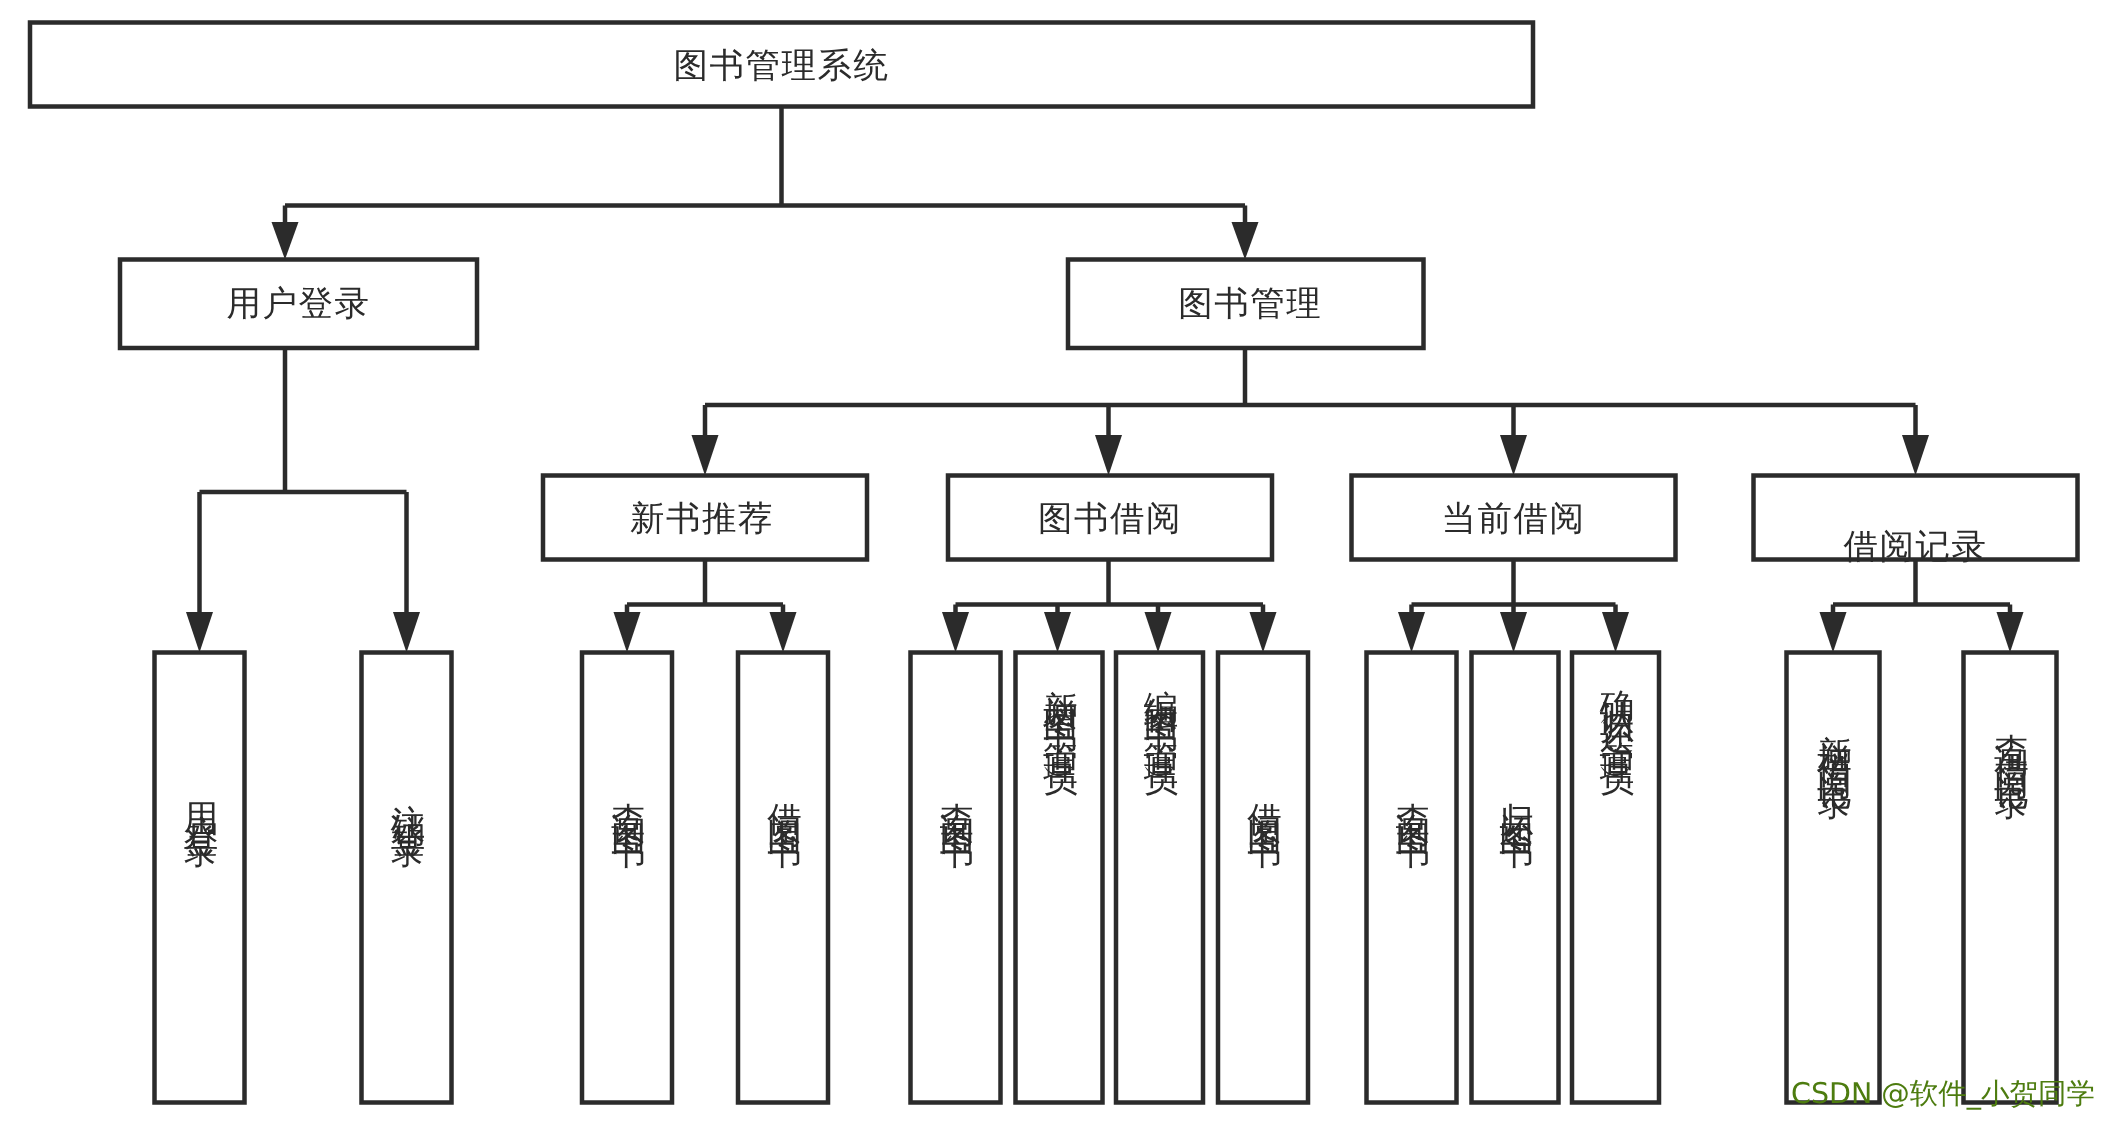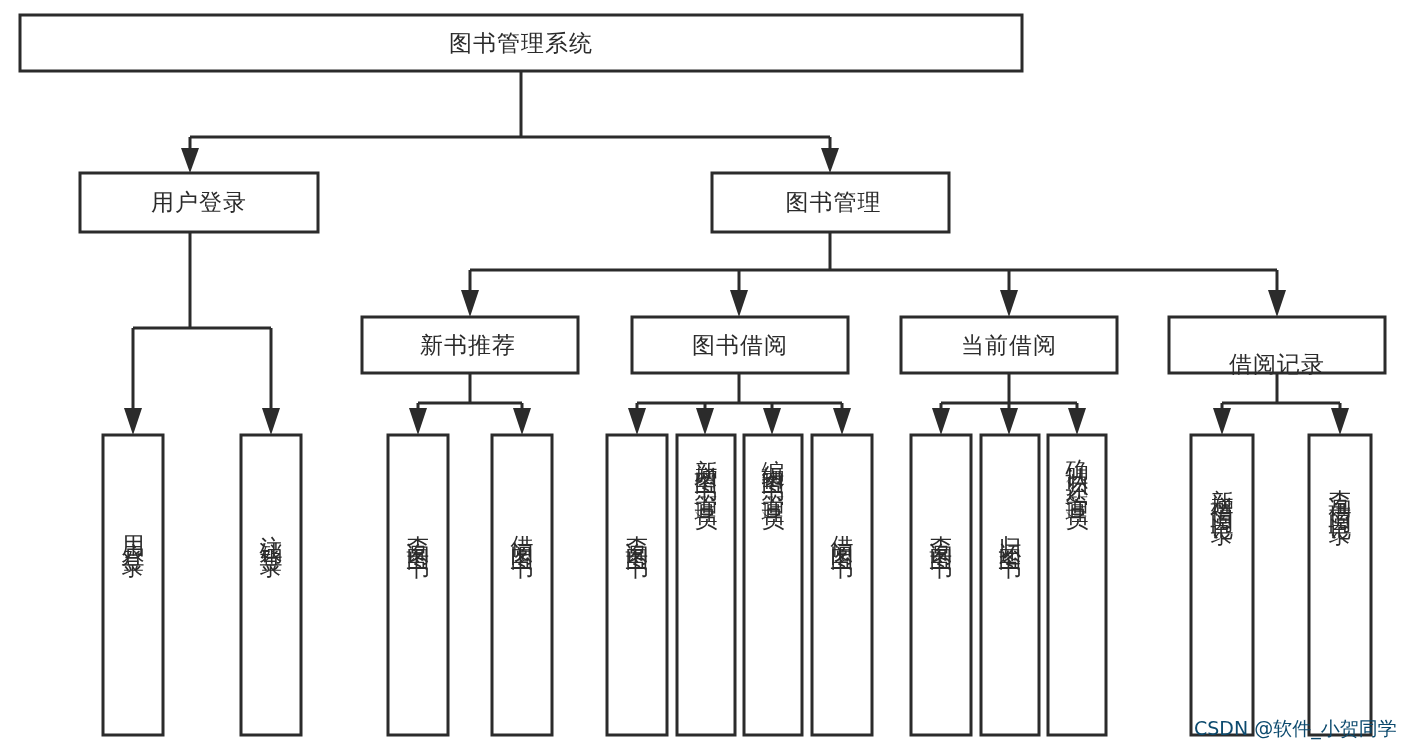--- a/index.html
+++ b/index.html
@@ -69,21 +69,21 @@
     font-family: "DejaVu Sans", "Liberation Sans", sans-serif;
     font-size: 23px;
     color: #2b2b2b;
     white-space: nowrap;
     letter-spacing: 1px;
   }
   .watermark {
     position: absolute;
     font-family: "DejaVu Sans", "Liberation Sans", sans-serif;
     font-size: 19px;
-    color: #0c4a6e;
+    color: #4d7c0f;
     white-space: nowrap;
     pointer-events: none;
     user-select: none;
   }
 </style>
 </head>
 <body>
 
 <div id="canvas">
 

